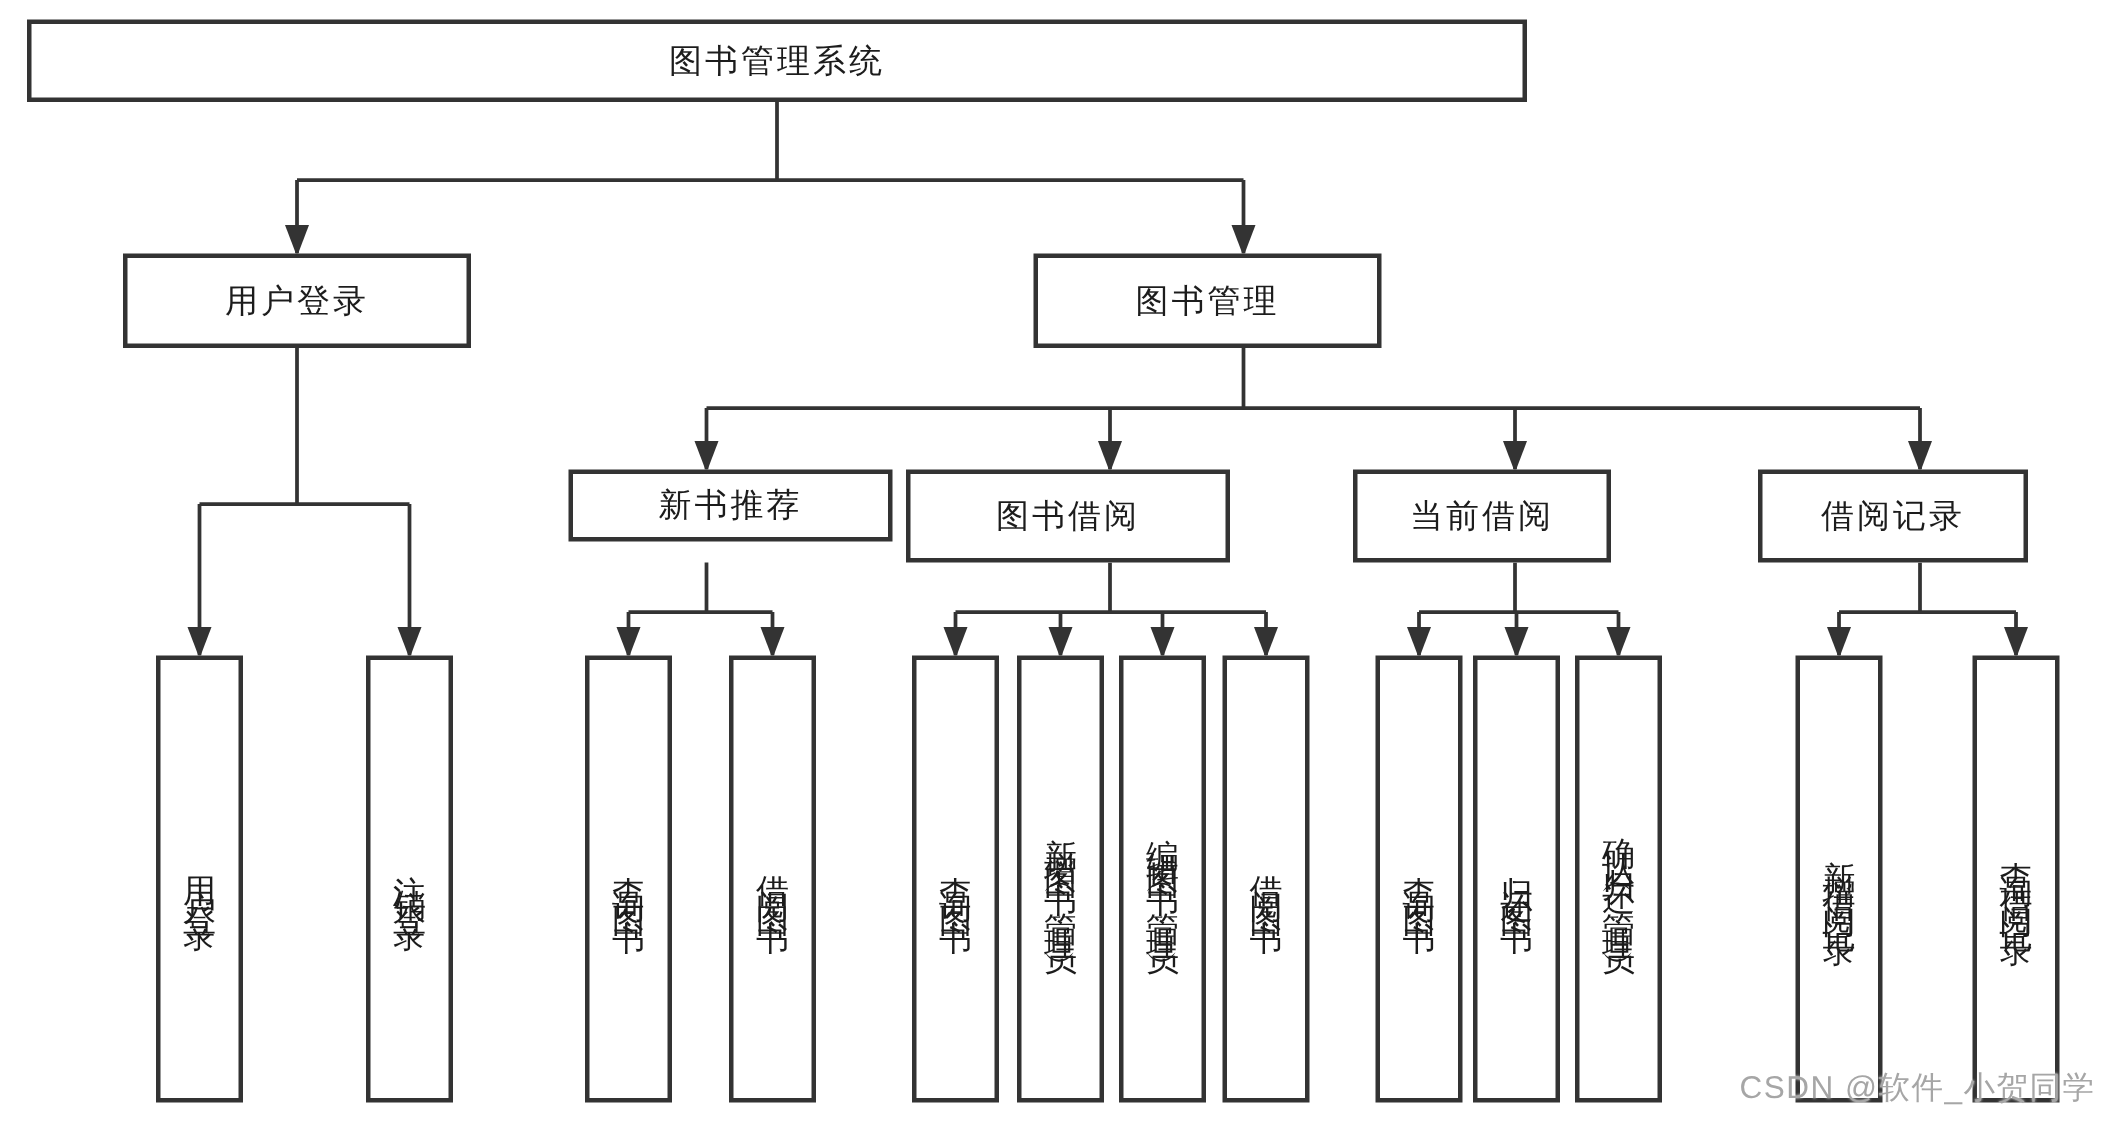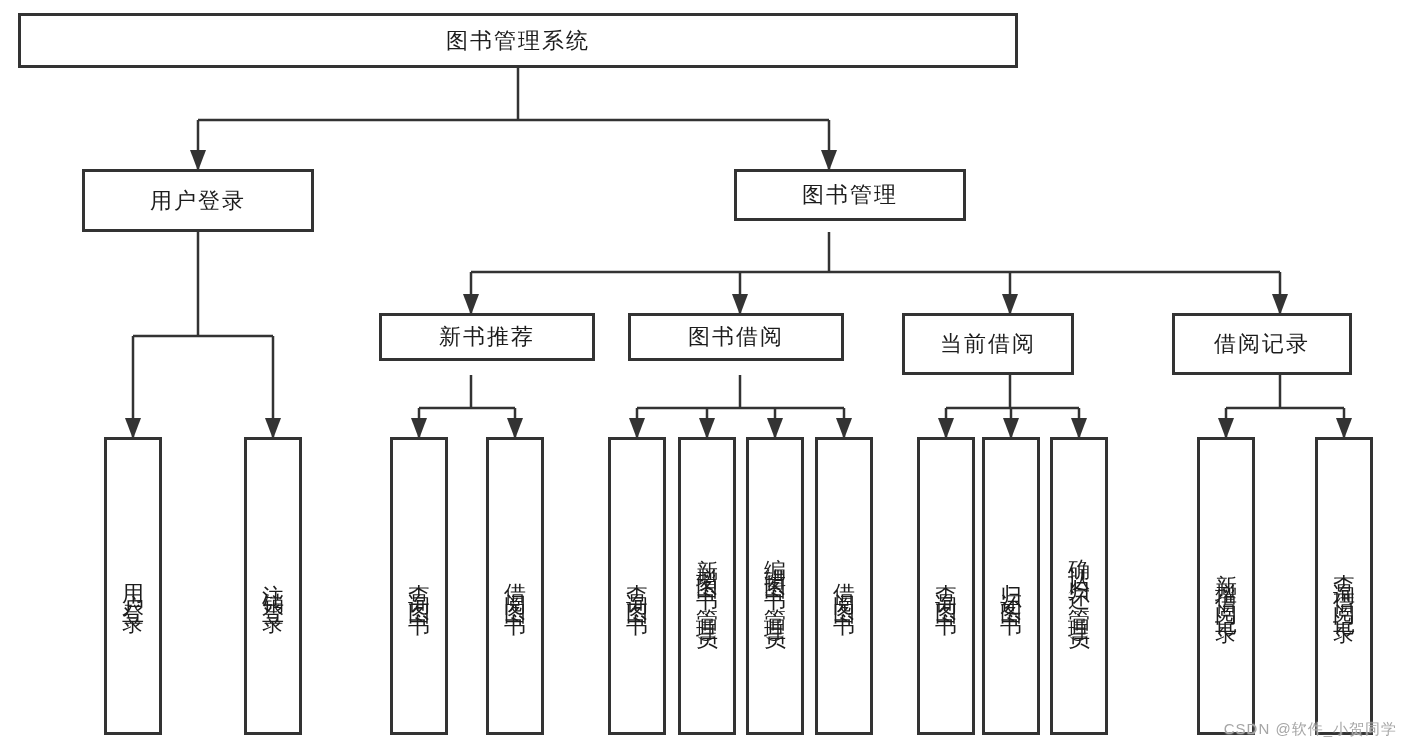--- a/index.html
+++ b/index.html
@@ -37,21 +37,21 @@
     writing-mode: vertical-rl;
     text-orientation: mixed;
     font-size: 22px;
     letter-spacing: 10px;
     line-height: 1;
   }
   .watermark {
     position: absolute;
     right: 8px;
     bottom: 8px;
-    font-size: 15px;
+    font-size: 21px;
     color: #a6a6a6;
     letter-spacing: 1px;
     text-shadow: 0 0 2px #ffffff;
     white-space: nowrap;
   }
 </style>
 </head>
 <body>
 
 <div class="canvas">
@@ -105,23 +105,23 @@
       <line x1="1280" y1="375" x2="1280" y2="408" stroke="#333333" stroke-width="2.5"></line>
       <line x1="1226" y1="408" x2="1344" y2="408" stroke="#333333" stroke-width="2.5"></line>
       <line x1="1226" y1="408" x2="1226" y2="437" stroke="#333333" stroke-width="2.5"></line>
       <polygon points="1218,418 1234,418 1226,439" fill="#333333"></polygon>
       <line x1="1344" y1="408" x2="1344" y2="437" stroke="#333333" stroke-width="2.5"></line>
       <polygon points="1336,418 1352,418 1344,439" fill="#333333"></polygon>
     </svg>
   <div id="nodes">
       <div class="node node-h" style="left: 18px; top: 13px; width: 1000px; height: 55px;">图书管理系统</div>
       <div class="node node-h" style="left: 82px; top: 169px; width: 232px; height: 63px;">用户登录</div>
-      <div class="node node-h" style="left: 734px; top: 169px; width: 232px; height: 52px;">图书管理</div>
+      <div class="node node-h" style="left: 689px; top: 169px; width: 232px; height: 63px;">图书管理</div>
       <div class="node node-h" style="left: 363px; top: 313px; width: 216px; height: 48px; margin-left: 16px;">新书推荐</div>
-      <div class="node node-h" style="left: 628px; top: 313px; width: 216px; height: 48px;">图书借阅</div>
+      <div class="node node-h" style="left: 604px; top: 313px; width: 216px; height: 62px;">图书借阅</div>
       <div class="node node-h" style="left: 902px; top: 313px; width: 172px; height: 62px;">当前借阅</div>
       <div class="node node-h" style="left: 1172px; top: 313px; width: 180px; height: 62px;">借阅记录</div>
       <div class="node node-v" style="left: 104px; top: 437px; width: 58px; height: 298px;">用户登录</div>
       <div class="node node-v" style="left: 244px; top: 437px; width: 58px; height: 298px;">注销登录</div>
       <div class="node node-v" style="left: 390px; top: 437px; width: 58px; height: 298px;">查询图书</div>
       <div class="node node-v" style="left: 486px; top: 437px; width: 58px; height: 298px;">借阅图书</div>
       <div class="node node-v" style="left: 608px; top: 437px; width: 58px; height: 298px;">查询图书</div>
       <div class="node node-v" style="left: 678px; top: 437px; width: 58px; height: 298px;">新增图书（管理员）</div>
       <div class="node node-v" style="left: 746px; top: 437px; width: 58px; height: 298px;">编辑图书（管理员）</div>
       <div class="node node-v" style="left: 815px; top: 437px; width: 58px; height: 298px;">借阅图书</div>

